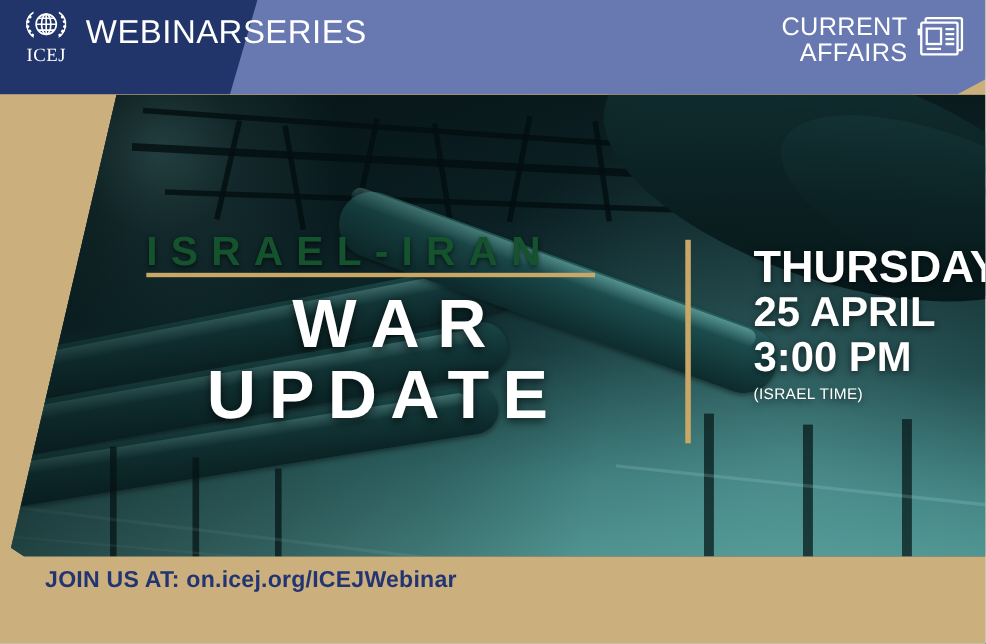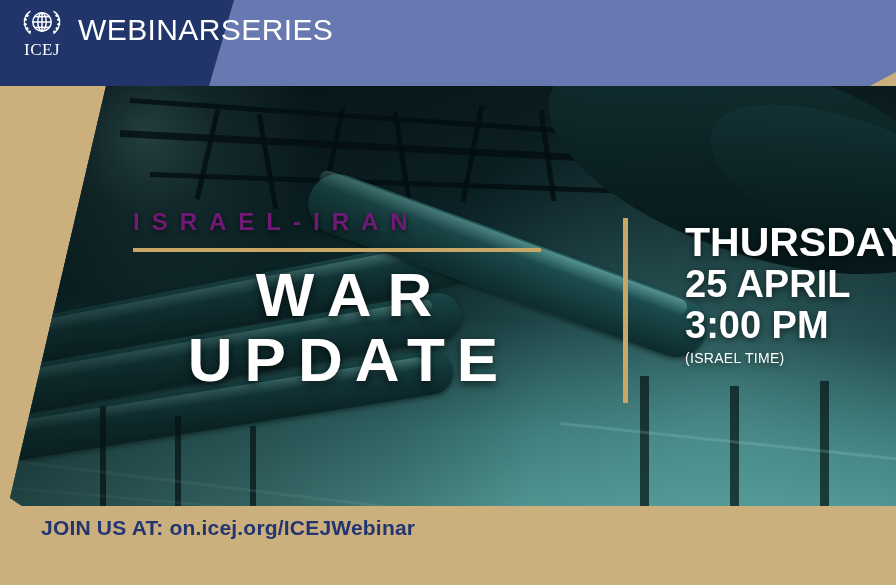--- a/index.html
+++ b/index.html
@@ -156,37 +156,37 @@
     position: absolute;
     left: 0; top: 86px;
     width: 620px;
     height: 424px;
     z-index: 5;
     pointer-events: none;
   }
   .kicker {
     position: absolute;
     left: 133px; top: 122px;
-    color: #701a75;
-    font-size: 24px;
+    color: #14532d;
+    font-size: 37px;
     font-weight: 700;
     letter-spacing: 12px;
     white-space: nowrap;
     text-shadow: 0 2px 5px rgba(0,0,0,0.6);
   }
   .kicker-rule {
     position: absolute;
     left: 133px; top: 162px;
     width: 408px;
     height: 4px;
     background: #C9A867;
   }
   .title-1 {
     position: absolute;
-    left: 124px; top: 178px;
+    left: 134px; top: 178px;
     width: 440px;
     text-align: center;
     color: #ffffff;
     font-size: 62px;
     font-weight: 700;
     letter-spacing: 16px;
     text-indent: 16px;
     line-height: 1.0;
     text-shadow: 0 3px 9px rgba(0,0,0,0.65);
   }
@@ -305,20 +305,41 @@
         </svg>
       </span>
       <span class="brand-icej">ICEJ</span>
     </div>
     <div class="brand-words">
       <span>WEBINAR</span>
       <span>SERIES</span>
     </div>
   </div>
 
+  <div class="current-affairs">
+    <div class="ca-words">
+      <span>CURRENT</span>
+      <span>AFFAIRS</span>
+    </div>
+    <span>
+      <svg width="46" height="42" viewBox="0 0 46 42" aria-hidden="true">
+        <g fill="none" stroke="#ffffff" stroke-width="2.1">
+          <rect x="7.5" y="4.5" width="33" height="29" rx="1.5"></rect>
+          <rect x="3.5" y="8.5" width="33" height="29" rx="1.5" fill="#6878B0"></rect>
+          <rect x="8.5" y="14" width="13" height="14"></rect>
+          <line x1="25.5" y1="14.5" x2="33.5" y2="14.5"></line>
+          <line x1="25.5" y1="19" x2="33.5" y2="19"></line>
+          <line x1="25.5" y1="23.5" x2="33.5" y2="23.5"></line>
+          <line x1="25.5" y1="28" x2="33.5" y2="28"></line>
+          <line x1="8.5" y1="32.5" x2="21.5" y2="32.5"></line>
+        </g>
+        <rect x="0" y="14" width="3" height="6" fill="#ffffff"></rect>
+      </svg>
+    </span>
+  </div>
 
   <div class="photo">
     <div class="photo-art">
 
       <div class="truss" style="left:120px; top:44px; width:790px; height:7px; transform:rotate(3deg);"></div>
       <div class="truss" style="left:130px; top:12px; width:780px; height:5px; transform:rotate(4deg);"></div>
       <div class="truss" style="left:150px; top:86px; width:520px; height:5px; transform:rotate(2deg);"></div>
       <div class="truss" style="left:205px; top:22px; width:5px; height:92px; transform:rotate(13deg);"></div>
       <div class="truss" style="left:265px; top:28px; width:5px; height:96px; transform:rotate(-10deg);"></div>
       <div class="truss" style="left:330px; top:20px; width:5px; height:100px; transform:rotate(12deg);"></div>

